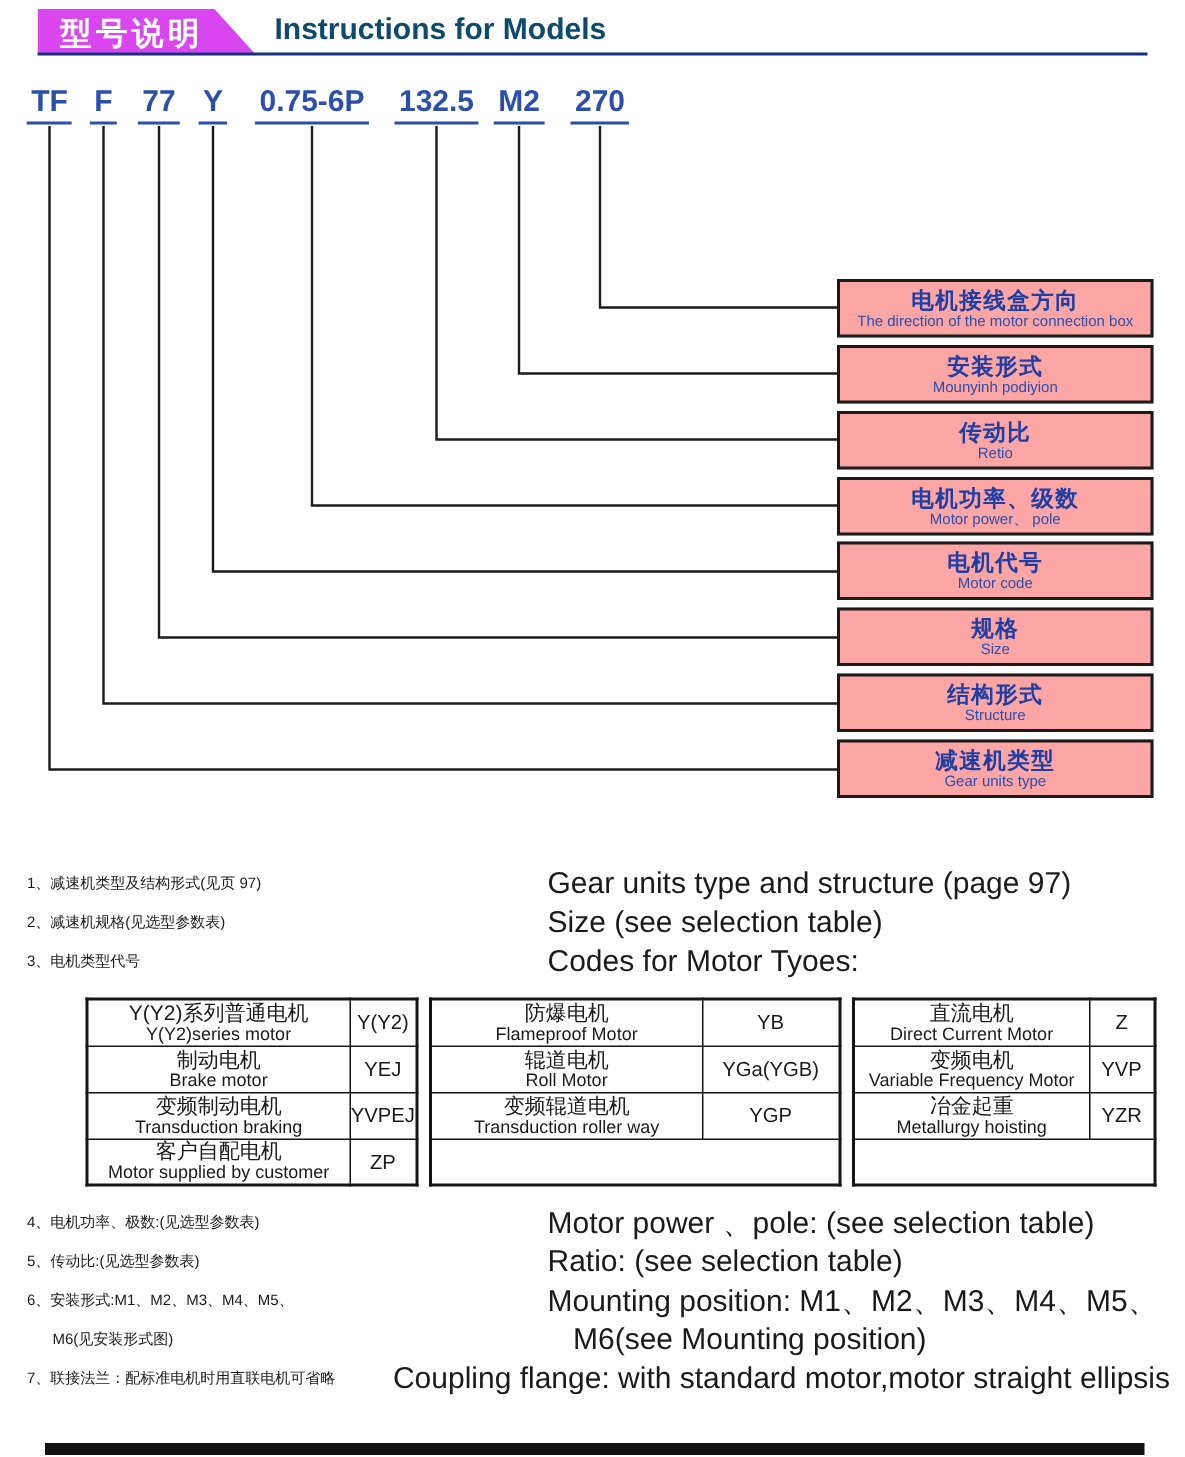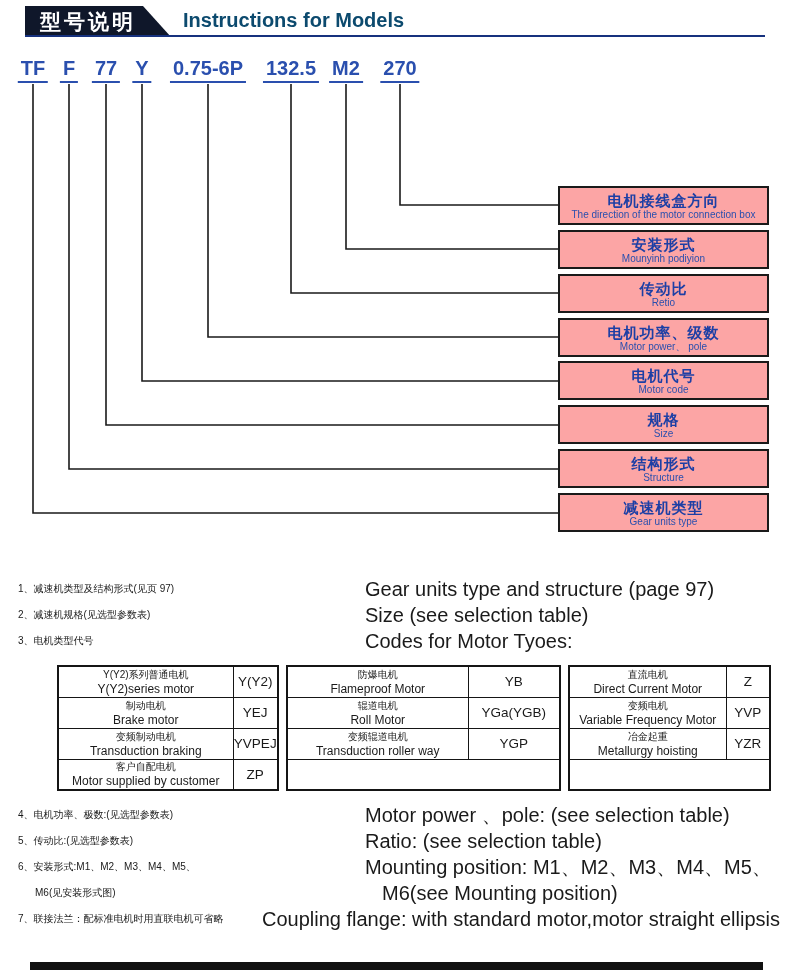--- a/index.html
+++ b/index.html
@@ -1,20 +1,20 @@
 <!DOCTYPE html>
 <html><head>
 <meta charset="utf-8">
 <style>
   html,body{margin:0;padding:0;background:#fff;}
   body{font-family:"Liberation Sans",sans-serif;color:#1a1a1a;}
   .page{position:relative;width:790px;height:971px;background:#fff;overflow:hidden;}
 
   
-  .hdr-tab{position:absolute;left:25px;top:6px;width:146px;height:31px;background:#0f172a;
+  .hdr-tab{position:absolute;left:25px;top:6px;width:146px;height:31px;background:#d946ef;
            clip-path:polygon(0 0,118px 0,146px 100%,0 100%);
            display:flex;align-items:center;}
   .hdr-tab span{color:#fff;font-size:21px;font-weight:bold;letter-spacing:3px;padding-left:15px;}
   .hdr-title{position:absolute;left:183px;top:9px;font-size:20px;font-weight:bold;color:#0c4a6e;}
   .hdr-rule{position:absolute;left:25px;top:35px;width:740px;height:2px;background:#16317e;}
 
   
   .seg{position:absolute;top:57px;transform:translateX(-50%);
        font-size:20px;font-weight:bold;color:#2a4fae;
        border-bottom:2px solid #2a4fae;padding:0 3px 1px 3px;white-space:nowrap;}
@@ -37,21 +37,21 @@
   .notes .zh.cont{padding-left:17px;}
   .notes .en{font-size:20px;white-space:nowrap;}
   #notes-top{top:576px;}
   #notes-bottom{top:802px;}
 
   
   .mtable{position:absolute;left:57px;top:665px;display:flex;gap:7px;}
   .mtable table{border-collapse:collapse;table-layout:fixed;}
   .mtable td{border:1.6px solid #151515;height:31px;padding:0;text-align:center;vertical-align:middle;box-sizing:border-box;}
   .mtable table{border:2px solid #151515;}
-  .mtable .name .zh{font-size:10px;line-height:14px;white-space:nowrap;}
+  .mtable .name .zh{font-size:14px;line-height:14px;white-space:nowrap;}
   .mtable .name .en{font-size:12px;line-height:14px;white-space:nowrap;}
   .mtable .code{font-size:13.5px;white-space:nowrap;}
   .t1 .name{width:175px;} .t1 .code{width:45px;}
   .t2 .name{width:181px;} .t2 .code{width:92px;}
   .t3 .name{width:157px;} .t3 .code{width:44px;}
 
   .footer-bar{position:absolute;left:30px;top:962px;width:733px;height:8px;background:#111;}
 </style>
 </head>
 <body>

